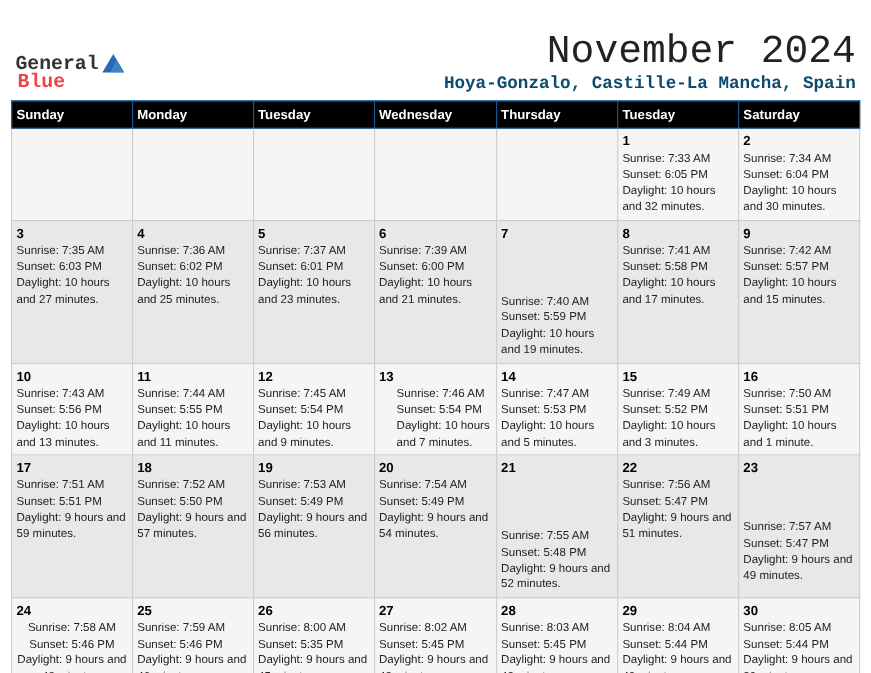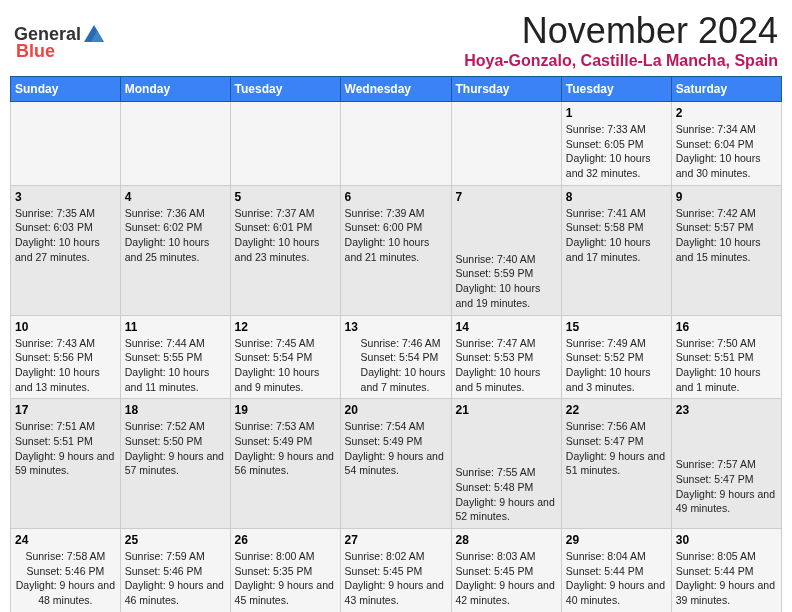--- a/index.html
+++ b/index.html
@@ -6,50 +6,52 @@
     body {
       font-family: Arial, sans-serif;
       background: #fff;
       width: 792px;
       min-height: 612px;
       padding: 10px;
     }
     .header {
       display: flex;
       justify-content: space-between;
-      align-items: center;
+      align-items: flex-end;
       margin-bottom: 6px;
       padding: 0 4px;
+      font-family: Liberation Mono, monospace;
     }
     .logo {
       display: flex;
       flex-direction: column;
       align-items: flex-start;
       margin-top: 6px;
     }
     .title-block {
       text-align: right;
     }
     .month-title {
       font-size: 36px;
       font-weight: normal;
       color: #222;
+      margin-top: 16px;
     }
     .location-title {
       font-size: 16px;
-      color: #be185d;
+      color: #0c4a6e;
       font-weight: bold;
     }
     table {
       width: 100%;
       border-collapse: collapse;
       font-size: 11px;
     }
     thead tr th {
-      background-color: #3b82f6;
+      background-color: #000000;
       color: #fff;
       text-align: left;
       padding: 5px 4px;
       font-size: 12px;
       font-weight: bold;
       border: 1px solid #1a5a9a;
     }
     tbody tr td {
       border: 1px solid #ccc;
       vertical-align: top;

